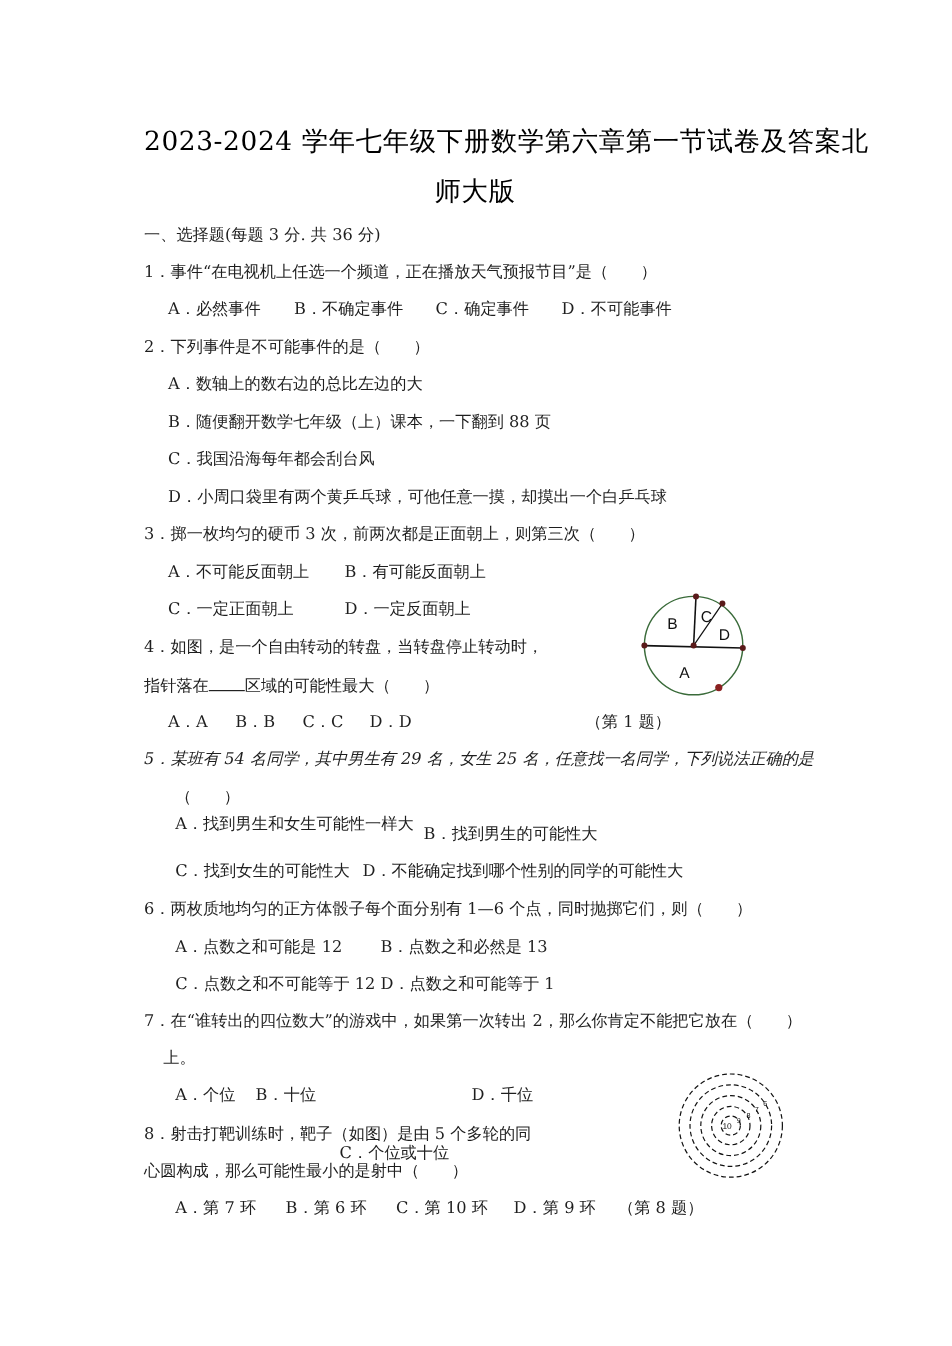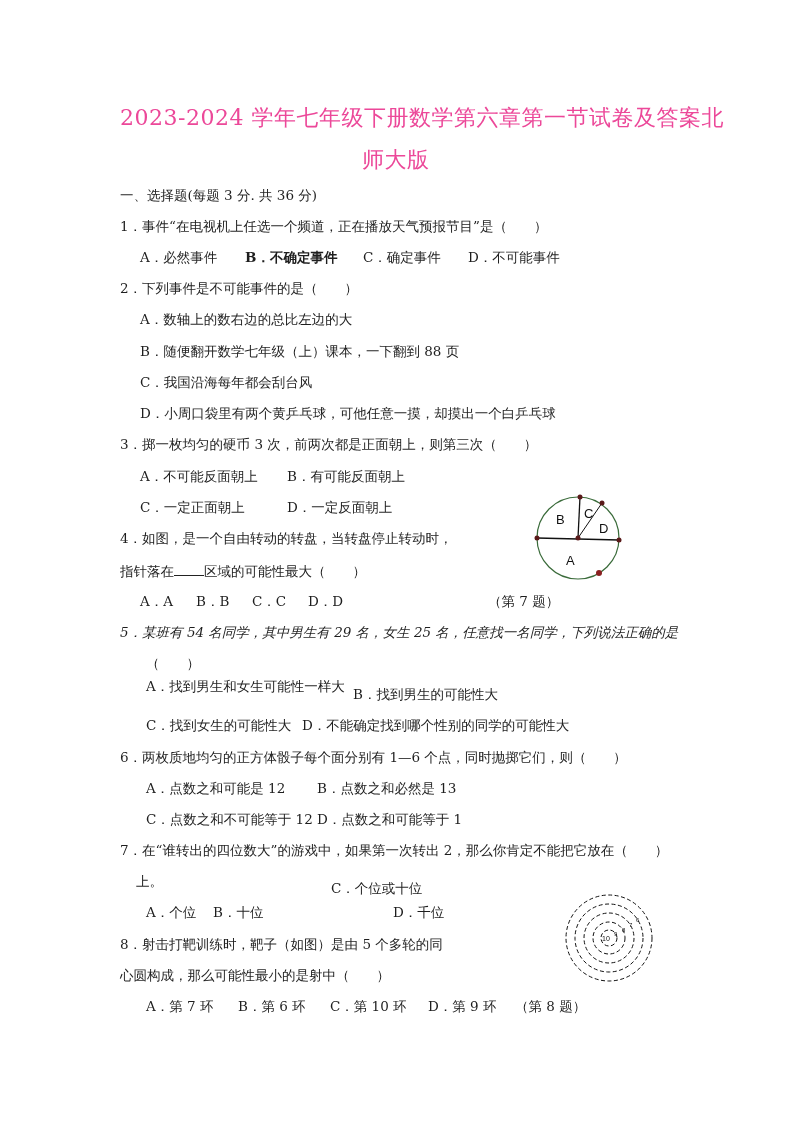--- a/index.html
+++ b/index.html
@@ -2,36 +2,36 @@
 <html><head>
 <meta charset="utf-8">
 <style>
   html, body { margin: 0; padding: 0; background: #ffffff; }
   body {
     width: 793px; height: 1122px; position: relative; overflow: hidden;
     font-family: "DejaVu Serif", "Liberation Serif", serif;
     color: #1e1e1e;
   }
   .abs { position: absolute; white-space: nowrap; }
-  .title { font-size: 22px; letter-spacing: 0.5px; color: #ec4899; }
+  .title { font-size: 22px; letter-spacing: 0.5px; color: #000000; }
   .t { font-size: 13.5px; }
   .fig { position: absolute; }
   .blank { display: inline-block; width: 30px; border-bottom: 1px solid #222; height: 14px; vertical-align: baseline; }
 </style>
 </head>
 <body>
 
 <div class="abs title" style="left:120px; top:103px;">2023-2024 学年七年级下册数学第六章第一节试卷及答案北</div>
 <div class="abs title" style="left:362px; top:145px;">师大版</div>
 
 <div class="abs t" style="left:120px; top:187px;">一、选择题(每题 3 分. 共 36 分)</div>
 
 <div class="abs t" style="left:120px; top:218px;">1．事件“在电视机上任选一个频道，正在播放天气预报节目”是（　　）</div>
 <div class="abs t" style="left:140px; top:249px;">A．必然事件</div>
-<div class="abs t" style="left:245px; top:249px;font-weight:bold;">B．不确定事件</div>
+<div class="abs t" style="left:245px; top:249px;">B．不确定事件</div>
 <div class="abs t" style="left:363px; top:249px;text-align:center;">C．确定事件</div>
 <div class="abs t" style="left:468px; top:249px;">D．不可能事件</div>
 
 <div class="abs t" style="left:120px; top:280px;">2．下列事件是不可能事件的是（　　）</div>
 <div class="abs t" style="left:140px; top:311px;">A．数轴上的数右边的总比左边的大</div>
 <div class="abs t" style="left:140px; top:343px;">B．随便翻开数学七年级（上）课本，一下翻到 88 页</div>
 <div class="abs t" style="left:140px; top:374px;">C．我国沿海每年都会刮台风</div>
 <div class="abs t" style="left:140px; top:405px;">D．小周口袋里有两个黄乒乓球，可他任意一摸，却摸出一个白乒乓球</div>
 
 <div class="abs t" style="left:120px; top:436px;">3．掷一枚均匀的硬币 3 次，前两次都是正面朝上，则第三次（　　）</div>
@@ -41,21 +41,21 @@
 <div class="abs t" style="left:287px; top:499px;">D．一定反面朝上</div>
 
 <div class="abs t" style="left:120px; top:530px;">4．如图，是一个自由转动的转盘，当转盘停止转动时，</div>
 <div class="abs t" style="left:120px; top:561px;">
   <span>指针落在</span><span class="blank"></span><span>区域的可能性最大（　　）</span>
 </div>
 <div class="abs t" style="left:140px; top:593px;">A．A</div>
 <div class="abs t" style="left:196px; top:593px;">B．B</div>
 <div class="abs t" style="left:252px; top:593px;">C．C</div>
 <div class="abs t" style="left:308px; top:593px;">D．D</div>
-<div class="abs t" style="left:488px; top:593px;">（第 7 题）</div>
+<div class="abs t" style="left:488px; top:593px;">（第 1 题）</div>
 
 <svg class="fig" style="left:530px; top:490px;" width="100" height="95" viewBox="0 0 100 95">
   <circle cx="48" cy="48" r="41" fill="none" stroke="#3a6b3a" stroke-width="1.2"></circle>
   <line x1="7" y1="48" x2="89" y2="50" stroke="#111" stroke-width="1.3"></line>
   <line x1="48" y1="48" x2="50" y2="7" stroke="#111" stroke-width="1.3"></line>
   <line x1="48" y1="48" x2="72" y2="13" stroke="#111" stroke-width="1"></line>
   <circle cx="7" cy="48" r="2.5" fill="#5a1a1a"></circle>
   <circle cx="89" cy="50" r="2.5" fill="#5a1a1a"></circle>
   <circle cx="50" cy="7" r="2.5" fill="#5a1a1a"></circle>
   <circle cx="72" cy="13" r="2.5" fill="#5a1a1a"></circle>
@@ -77,21 +77,21 @@
 <div class="abs t" style="left:120px; top:749px;">6．两枚质地均匀的正方体骰子每个面分别有 1—6 个点，同时抛掷它们，则（　　）</div>
 <div class="abs t" style="left:146px; top:780px;">A．点数之和可能是 12</div>
 <div class="abs t" style="left:317px; top:780px;">B．点数之和必然是 13</div>
 <div class="abs t" style="left:146px; top:811px;">C．点数之和不可能等于 12</div>
 <div class="abs t" style="left:317px; top:811px;">D．点数之和可能等于 1</div>
 
 <div class="abs t" style="left:120px; top:842px;">7．在“谁转出的四位数大”的游戏中，如果第一次转出 2，那么你肯定不能把它放在（　　）</div>
 <div class="abs t" style="left:136px; top:873px;">上。</div>
 <div class="abs t" style="left:146px; top:904px;">A．个位</div>
 <div class="abs t" style="left:213px; top:904px;">B．十位</div>
-<div class="abs t" style="left:283px; top:880px;margin-left:48px;">C．个位或十位</div>
+<div class="abs t" style="left:283px; top:952px;">C．个位或十位</div>
 <div class="abs t" style="left:393px; top:904px;">D．千位</div>
 
 <div class="abs t" style="left:120px; top:936px;">8．射击打靶训练时，靶子（如图）是由 5 个多轮的同</div>
 <div class="abs t" style="left:120px; top:967px;">心圆构成，那么可能性最小的是射中（　　）</div>
 <div class="abs t" style="left:146px; top:998px;">A．第 7 环</div>
 <div class="abs t" style="left:238px; top:998px;">B．第 6 环</div>
 <div class="abs t" style="left:330px; top:998px;">C．第 10 环</div>
 <div class="abs t" style="left:428px; top:998px;">D．第 9 环</div>
 <div class="abs t" style="left:515px; top:998px;">（第 8 题）</div>
 

